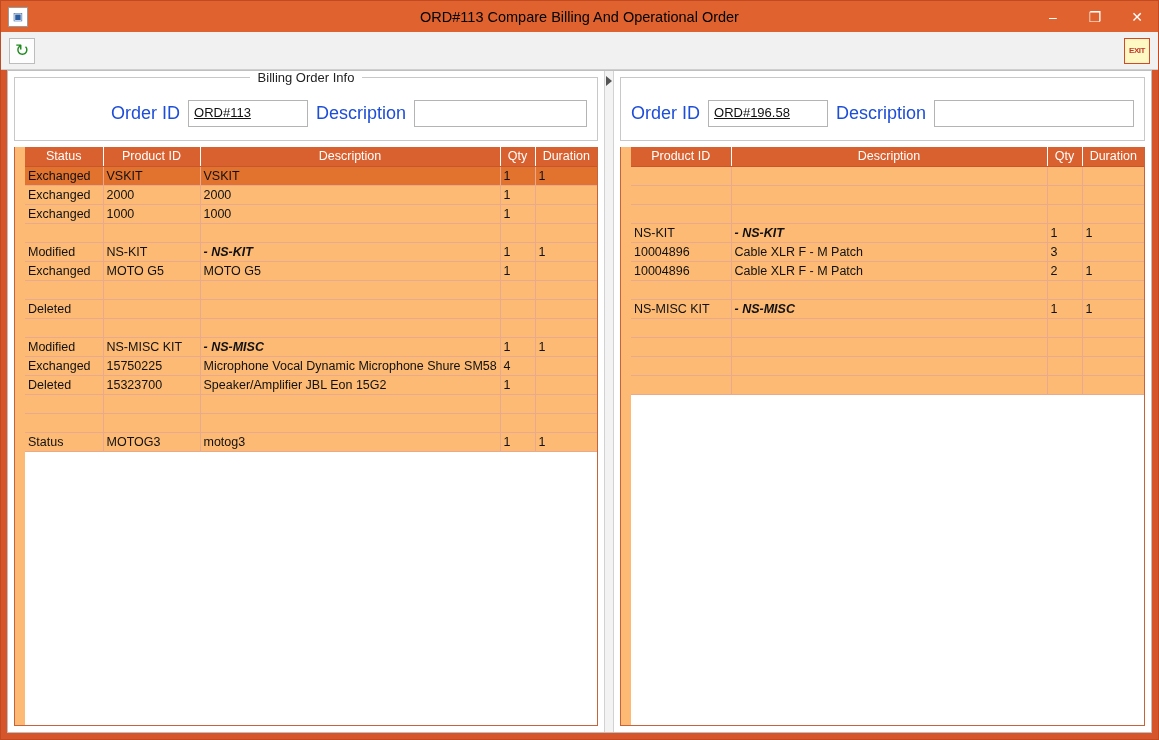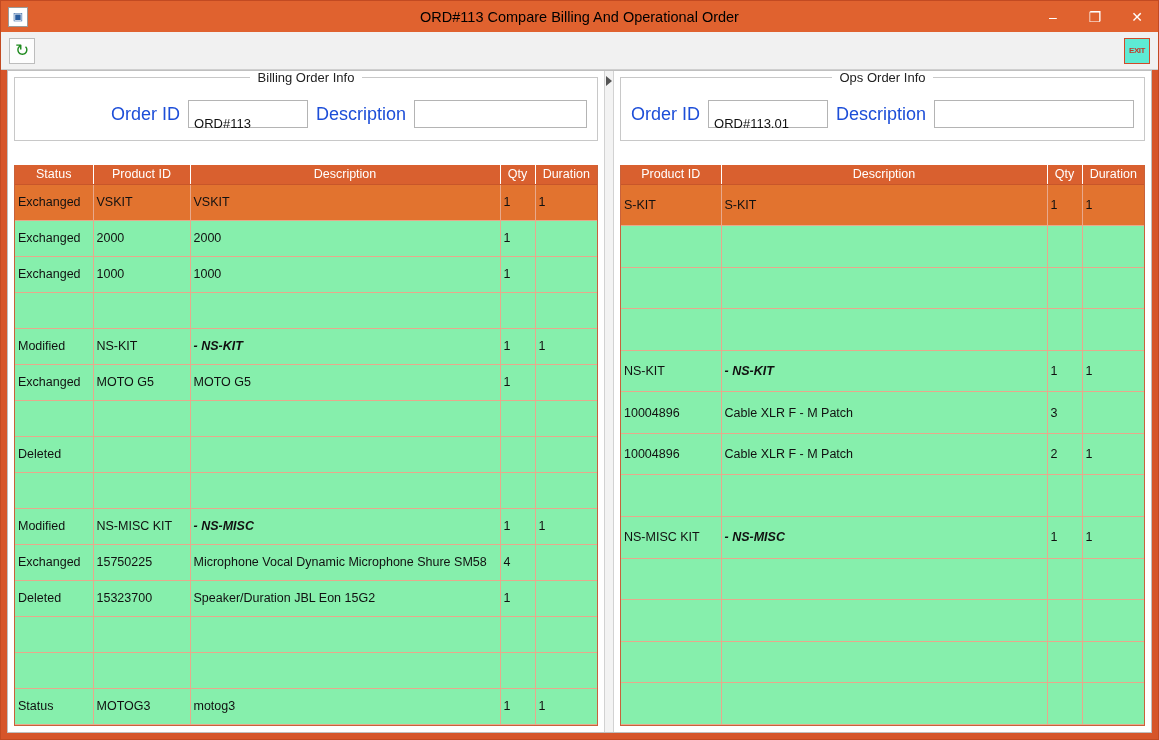--- a/index.html
+++ b/index.html
@@ -76,21 +76,21 @@
     background: #fdfdfd;
     display: flex; align-items: center; justify-content: center;
     color: #1f8a1f;
     font-size: 17px;
     line-height: 1;
   }
   .tool-exit {
     margin-left: auto;
     width: 26px; height: 26px;
     border: 1px solid #d04a2a;
-    background: #5eead4;
+    background: #fef9c3;
     display: flex; align-items: center; justify-content: center;
     font-size: 8px;
     color: #c0392b;
     font-weight: bold;
     letter-spacing: -0.5px;
   }
   
   .body-area {
     flex: 1 1 auto;
     background: #ffffff;
@@ -99,21 +99,20 @@
     border: 1px solid #bfbfbf;
     display: flex;
     position: relative;
     overflow: hidden;
   }
   .pane {
     display: flex;
     flex-direction: column;
     padding: 6px;
     overflow: hidden;
-    gap: 18px;
   }
   .pane.left { width: 596px; flex: 0 0 596px; }
   .splitter {
     width: 10px;
     flex: 0 0 10px;
     background: #f3f3f3;
     border-left: 1px solid #d2d2d2;
     border-right: 1px solid #d2d2d2;
     display: flex;
     align-items: flex-start;
@@ -159,36 +158,38 @@
     font-size: 18px;
     color: #1d4ed8;
     white-space: nowrap;
   }
   .form-input {
     height: 27px;
     border: 1px solid #b4b4b4;
     background: #ffffff;
     font-size: 13px;
     color: #111;
-    padding: 13px 5px;
+    padding: 2px 5px;
     line-height: 20px;
+    text-decoration: underline;
   }
   .form-input.orderid { width: 120px; }
   .form-input.desc { flex: 1 1 auto; }
   .left-indent { padding-left: 86px; }
 
   
   .table-wrap {
     flex: 1 1 auto;
     border: 1px solid #c8623b;
     border-top: none;
-    background: #86efac;
+    background: #fdba74;
     overflow: hidden;
     display: flex;
-    flex-direction: row;
+    flex-direction: column;
+    padding-left: 10px;
   }
   table.grid {
     border-collapse: collapse;
     width: 100%;
     table-layout: fixed;
   }
   table.grid thead th {
     background: #d9602f;
     color: #ffffff;
     font-size: 12.5px;
@@ -344,21 +345,21 @@
               <tr>
                 <td>Exchanged</td>
                 <td>15750225</td>
                 <td>   Microphone Vocal Dynamic Microphone Shure SM58</td>
                 <td>4</td>
                 <td></td>
               </tr>
               <tr>
                 <td>Deleted</td>
                 <td>15323700</td>
-                <td>   Speaker/Duration JBL Eon 15G2</td>
+                <td>   Speaker/Amplifier JBL Eon 15G2</td>
                 <td>1</td>
                 <td></td>
               </tr>
               <tr>
                 <td></td>
                 <td></td>
                 <td></td>
                 <td></td>
                 <td></td>
               </tr>
@@ -381,24 +382,23 @@
         <div class="filler"></div>
       </div>
     </div>
 
     <div class="splitter">
       <div class="arrow"></div>
     </div>
 
     <div class="pane right">
       <div class="groupbox">
-        <div class="legend"><span>Ops Order Info</span></div>
         <div class="form-row">
           <div class="form-label">Order ID</div>
-          <div class="form-input orderid">ORD#113.01</div>
+          <div class="form-input orderid">ORD#196.58</div>
           <div class="form-label">Description</div>
           <div class="form-input desc"></div>
         </div>
       </div>
 
       <div class="table-wrap">
         <table class="grid">
           <colgroup>
             <col style="width:100px">
             <col>
@@ -407,26 +407,20 @@
           </colgroup>
           <thead>
             <tr>
               <th>Product ID</th>
               <th>Description</th>
               <th>Qty</th>
               <th>Duration</th>
             </tr>
           </thead>
           <tbody id="ops-rows">
-              <tr class="selected">
-                <td>S-KIT</td>
-                <td>S-KIT</td>
-                <td>1</td>
-                <td>1</td>
-              </tr>
               <tr>
                 <td></td>
                 <td></td>
                 <td></td>
                 <td></td>
               </tr>
               <tr>
                 <td></td>
                 <td></td>
                 <td></td>

